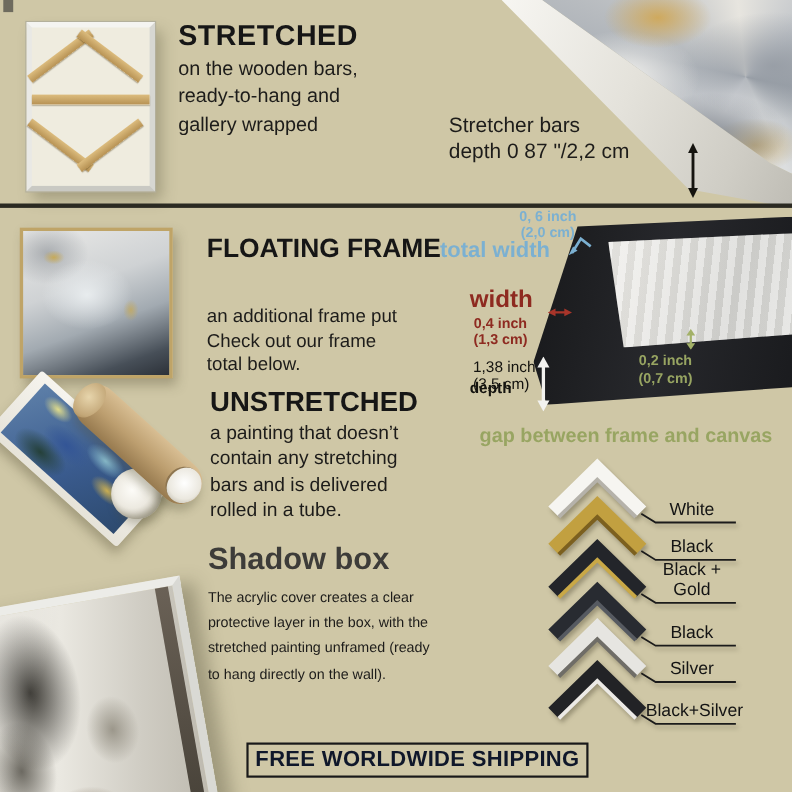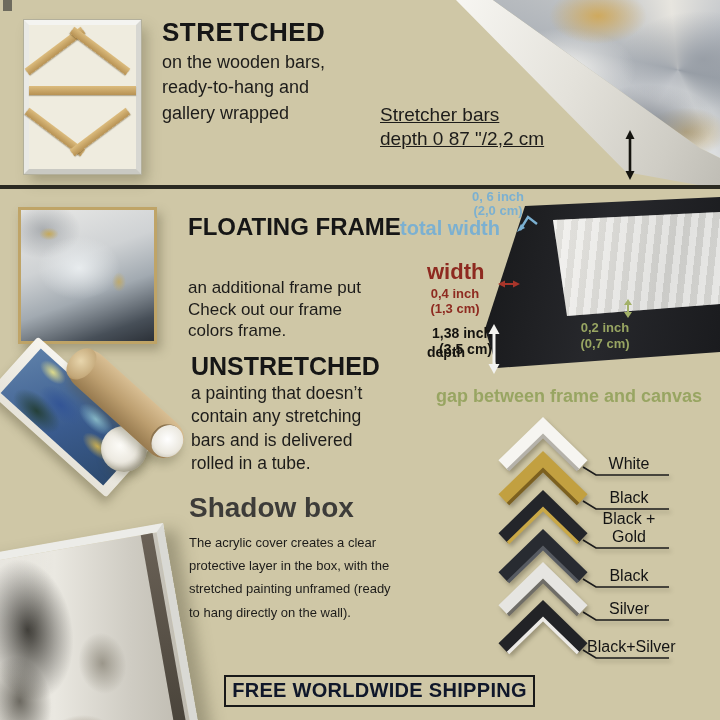--- a/index.html
+++ b/index.html
@@ -29,21 +29,21 @@
     background:linear-gradient(115deg,#f8f7f3,#e4e2db 45%,#cfcdc5 80%,#bfbdb5);}
   .canvas-photo .paint{position:absolute;inset:0;
     clip-path:polygon(45px 0,272px 0,272px 158px,252px 148px);
     background:
       radial-gradient(70px 40px at 150px 16px, rgba(208,168,88,.95), rgba(208,168,88,0) 70%),
       radial-gradient(120px 70px at 255px 60px, rgba(150,156,164,.9), rgba(150,156,164,0) 70%),
       radial-gradient(90px 50px at 200px 122px, rgba(118,124,132,.8), rgba(118,124,132,0) 75%),
       radial-gradient(100px 60px at 118px 70px, rgba(246,245,241,.95), rgba(246,245,241,0) 70%),
       radial-gradient(60px 35px at 238px 132px, rgba(190,160,95,.75), rgba(190,160,95,0) 70%),
       conic-gradient(from 210deg at 230px 70px,#d8dadd,#aeb3b9 20%,#e7e5df 40%,#c0c4c9 55%,#99a0a8 70%,#dcdedf 85%,#d8dadd);}
-  .stretcher-note{left:380px;top:103px;font-size:19px;line-height:24px;text-decoration:underline;}
+  .stretcher-note{left:408px;top:103px;font-size:19px;line-height:24px;}
 
   .divider{left:0;top:185px;width:720px;height:4px;background:#2b2a22;}
 
   
   .painting1{left:18px;top:207px;width:133px;height:131px;border:3px solid #bfa467;box-shadow:4px 6px 10px rgba(80,75,50,.35);
     background:
       radial-gradient(14px 9px at 28px 24px, rgba(200,168,79,.9), rgba(200,168,79,0) 70%),
       radial-gradient(10px 14px at 98px 72px, rgba(200,168,79,.7), rgba(200,168,79,0) 70%),
       radial-gradient(55px 42px at 58px 58px, rgba(236,240,242,.9), rgba(236,240,242,0) 75%),
       radial-gradient(50px 38px at 22px 20px, rgba(135,140,146,.6), rgba(135,140,146,0) 75%),
@@ -60,21 +60,21 @@
     background:
       repeating-linear-gradient(96deg, rgba(255,255,255,.35) 0 7px, rgba(120,120,115,.08) 7px 14px),
       linear-gradient(105deg,#f4f3f0 0%,#e6e5e1 40%,#d2d2cf 72%,#dddddA 100%);}
   .lbl-blue{color:#7bb0d1;}
   .lbl-red{color:#8e2a20;}
   .lbl-olive{color:#98a562;}
   .blue-vals{left:451px;top:190px;width:94px;text-align:center;font-size:13px;font-weight:bold;line-height:14px;}
   .total-width{left:400px;top:217px;font-size:20px;font-weight:bold;}
   .width-label{left:427px;top:259px;font-size:22px;font-weight:bold;}
   .width-vals{left:421px;top:286px;width:68px;text-align:center;font-size:13px;font-weight:bold;line-height:15px;}
-  .depth-vals{left:414px;top:326px;width:78px;text-align:right;font-size:14px;font-weight:bold;line-height:15.5px;color:#14130f;}
+  .depth-vals{left:430px;top:326px;width:78px;text-align:left;font-size:14px;font-weight:normal;line-height:15.5px;color:#14130f;}
   .depth-label{left:427px;top:344px;font-size:14px;font-weight:bold;color:#14130f;}
   .gap-vals{left:570px;top:320px;width:70px;text-align:center;font-size:13px;font-weight:bold;line-height:16px;}
   .gap-label{left:436px;top:386px;font-size:18px;font-weight:bold;}
 
   
   .h-unstretched{left:191px;top:352px;font-size:25px;font-weight:bold;color:#161616;}
   .unstretched-desc{left:191px;top:382px;font-size:17.5px;line-height:23.4px;}
   .rollgroup{left:5px;top:352px;width:190px;height:155px;}
   .sheet{position:absolute;left:-12px;top:28px;width:158px;height:74px;transform:rotate(42deg);border-radius:3px;
     background:linear-gradient(#f6f4ee,#e6e3d9);box-shadow:4px 6px 10px rgba(80,75,50,.35);}
@@ -157,21 +157,21 @@
     <polygon points="8,50 3.5,41 12.5,41" fill="#15140f"></polygon>
   </svg>
 
   <div class="abs divider"></div>
 
   <div class="abs painting1"></div>
   <div class="abs h-floating">FLOATING FRAME</div>
   <div class="abs floating-desc">
     <div>an additional frame put</div>
     <div>Check out our frame</div>
-    <div>colors frame.</div>
+    <div>total below.</div>
   </div>
 
   <div class="abs diagram">
     <div class="frame-sil"></div>
     <div class="canvas-face"></div>
   </div>
 
   <div class="abs blue-vals lbl-blue">
     <div>0, 6 inch</div>
     <div>(2,0 cm)</div>

